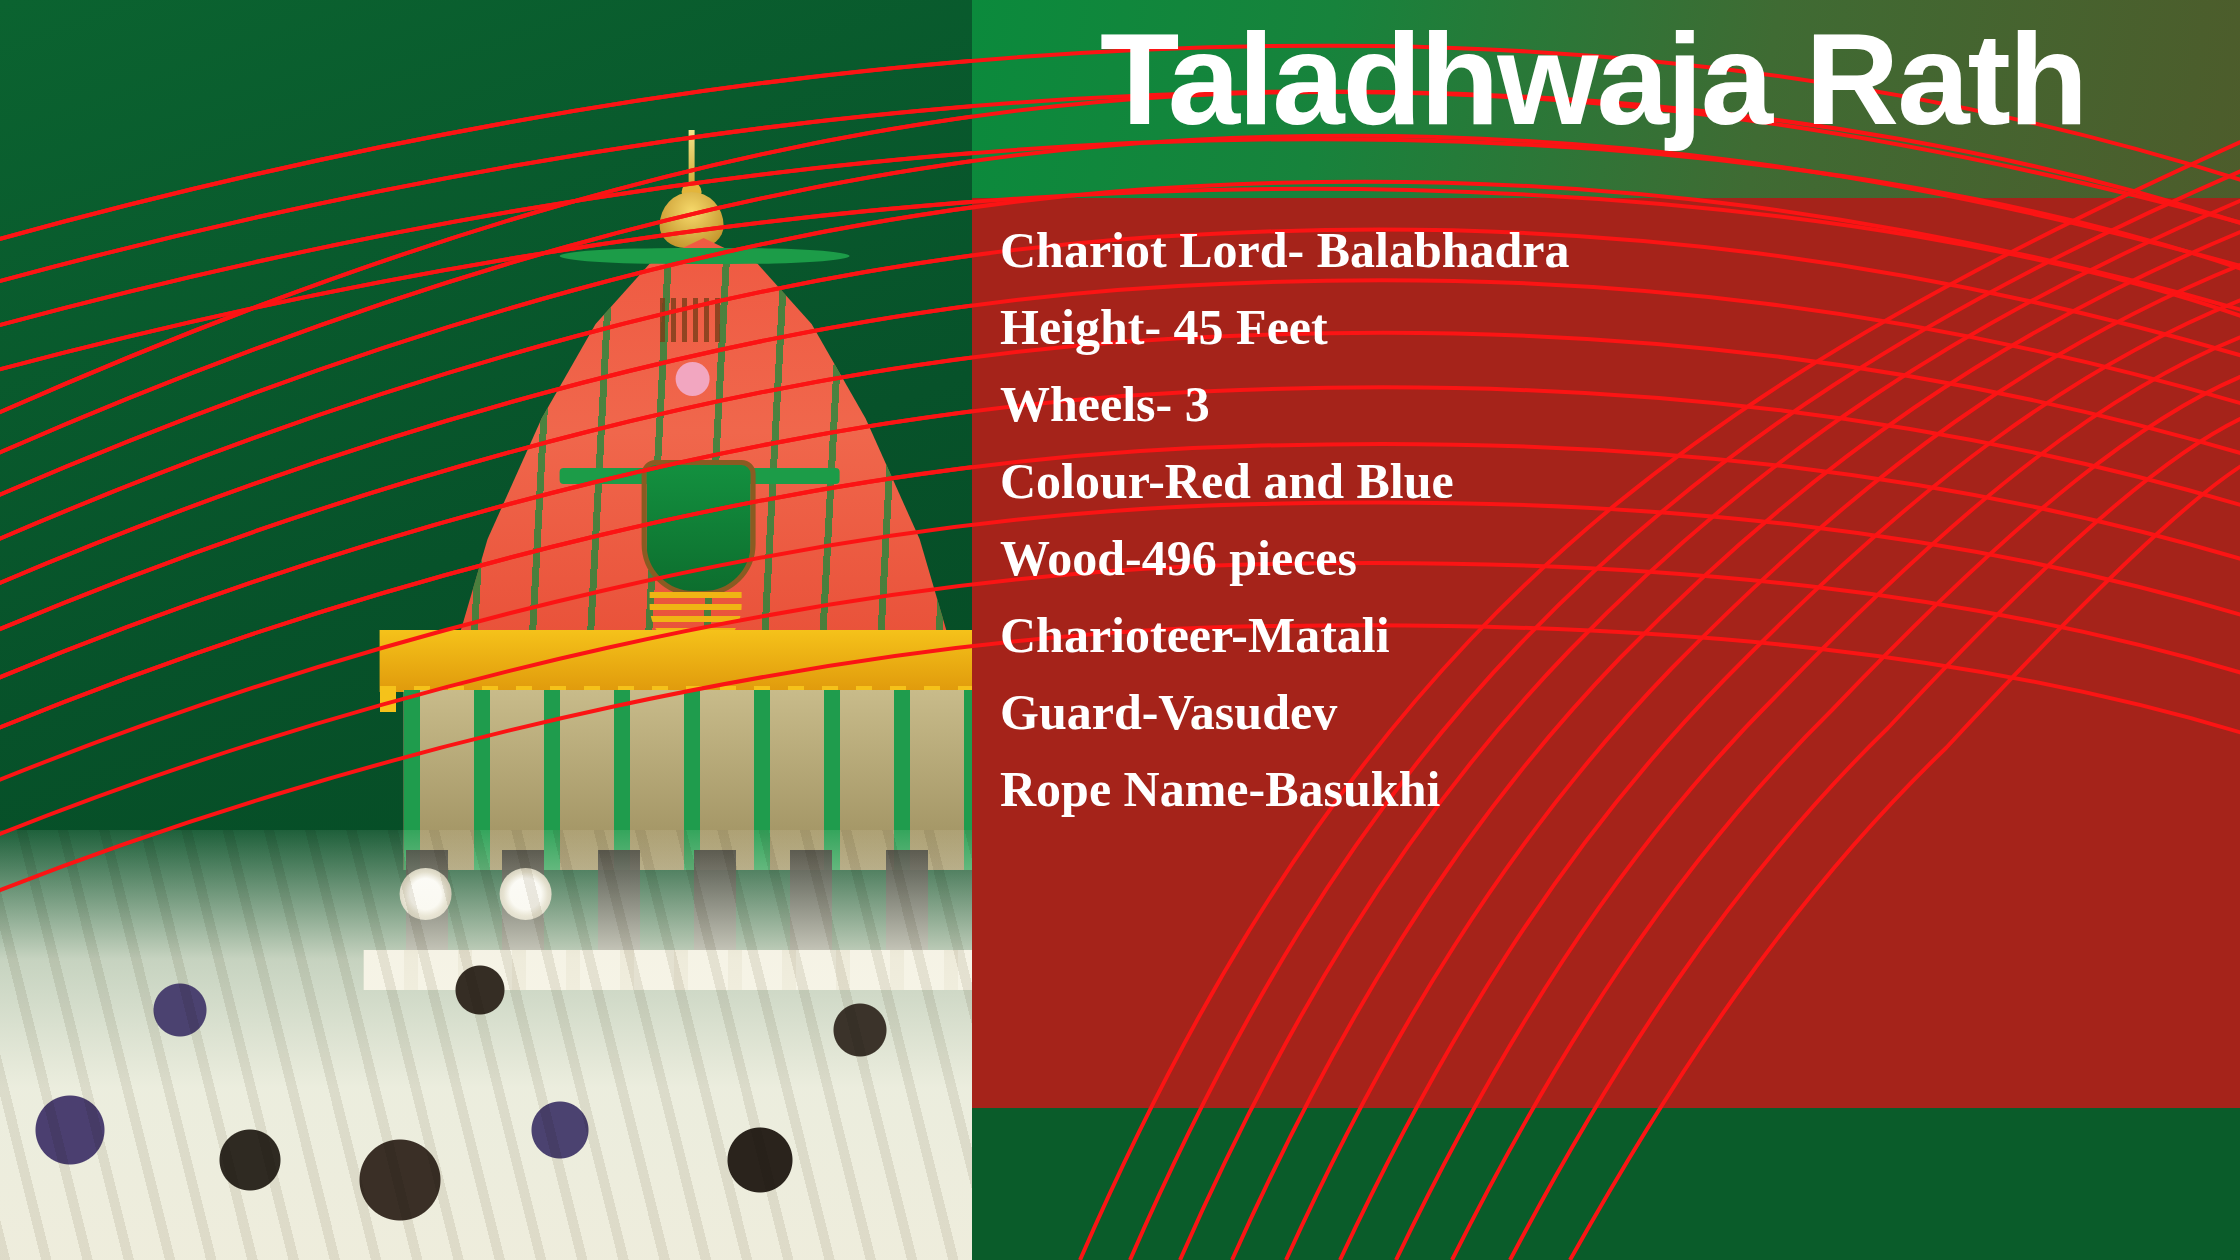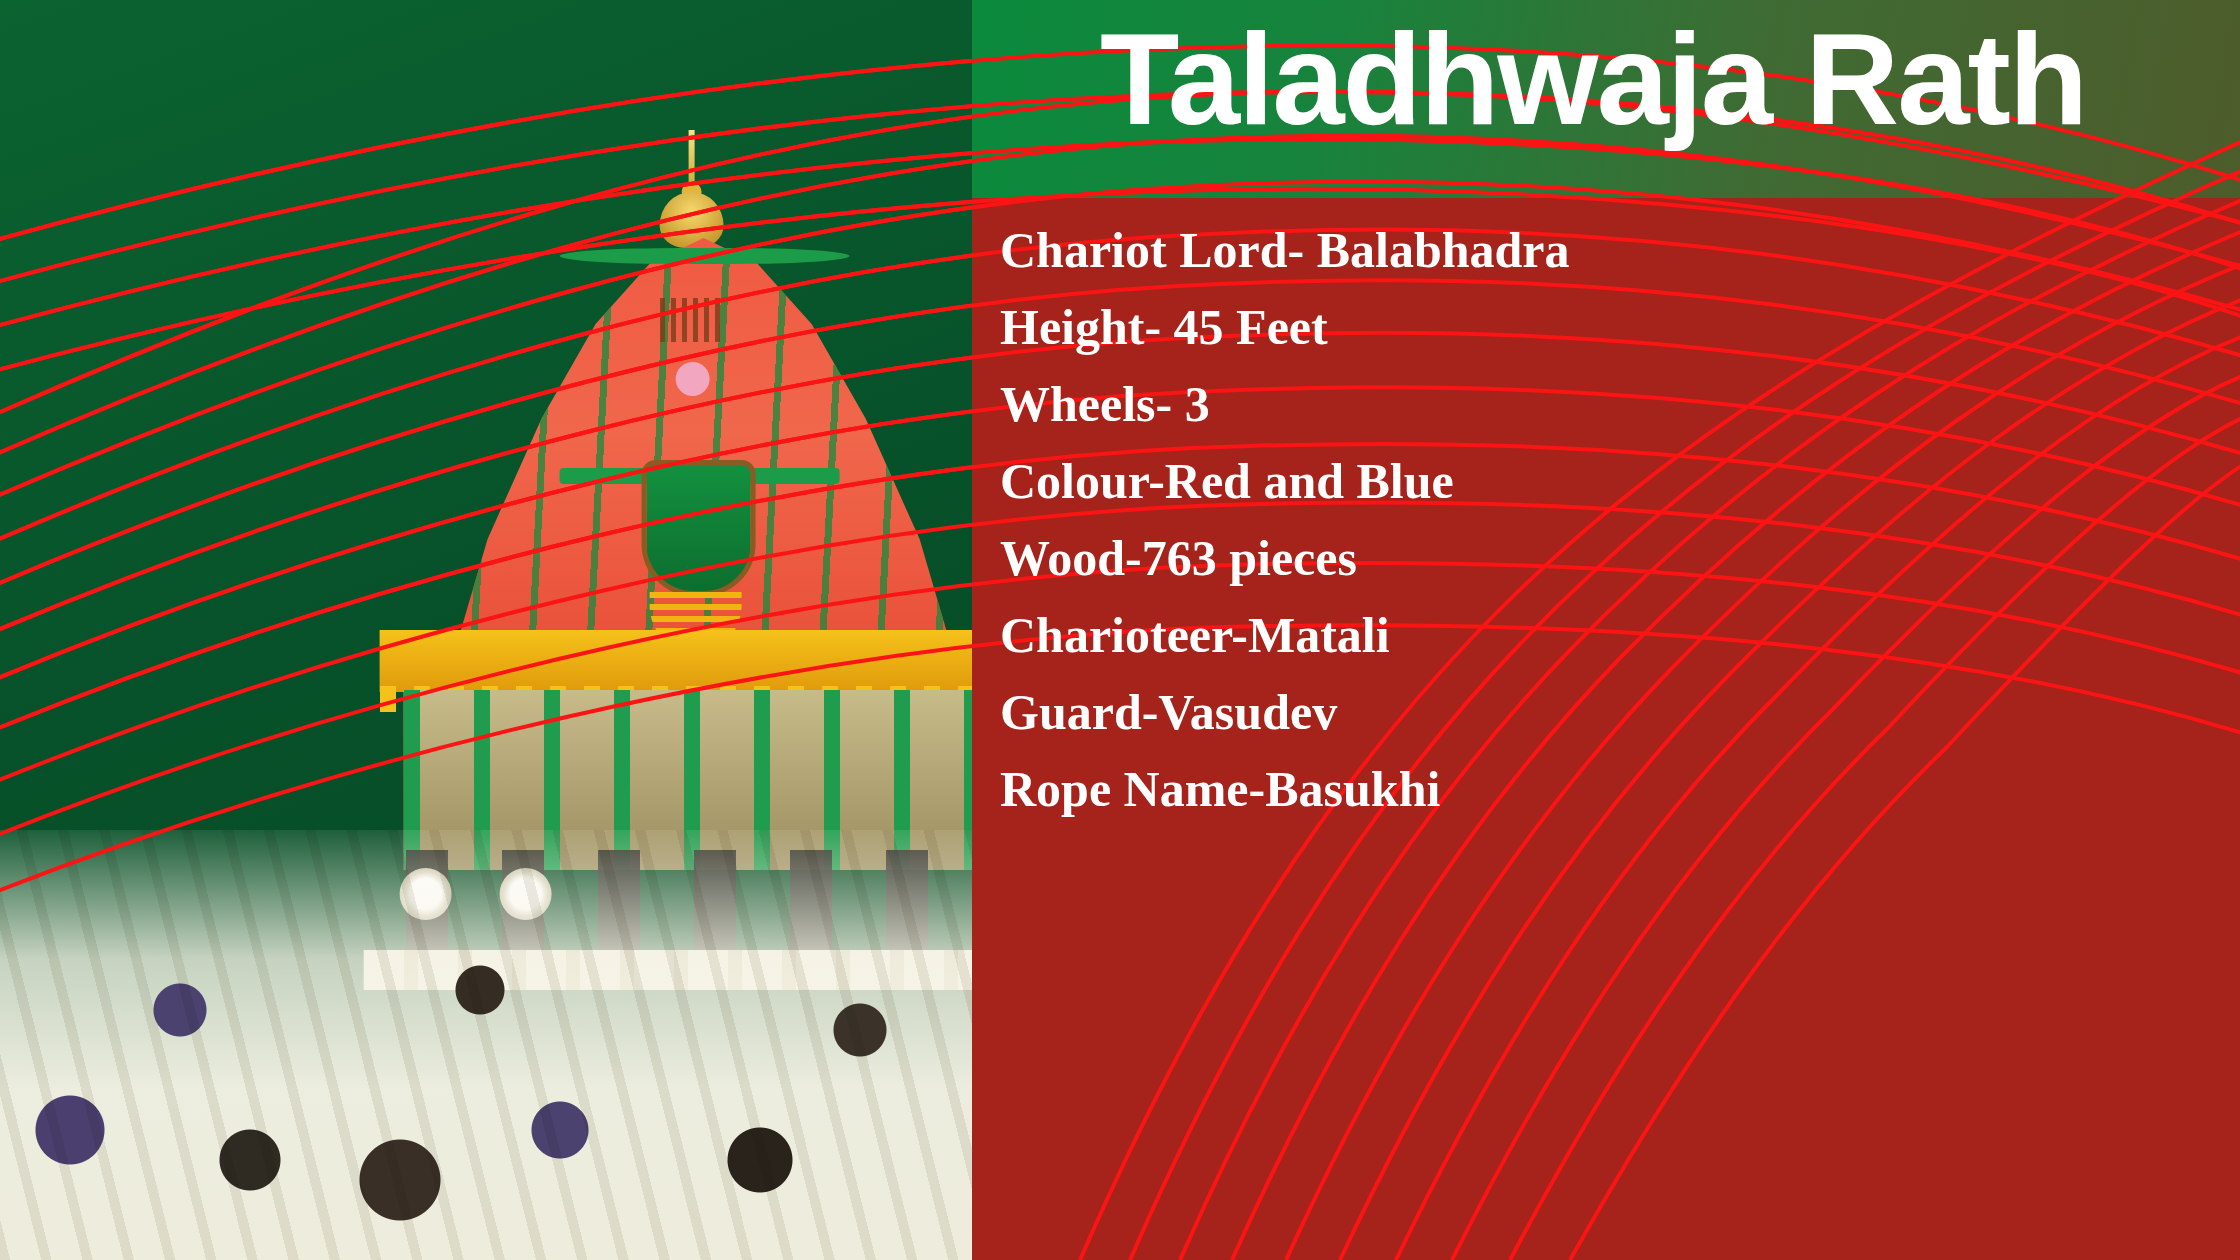--- a/index.html
+++ b/index.html
@@ -78,21 +78,21 @@
       radial-gradient(circle 42px at 860px 200px,#3b332a 0 26px,transparent 27px),
       linear-gradient(180deg,rgba(245,243,228,.10) 0%,rgba(246,244,230,.80) 30%,rgba(248,246,232,.95) 60%,rgba(243,240,224,.98) 100%);
   }
   .crowd-tex{
     position:absolute;left:0;bottom:0;width:972px;height:430px;
     background:repeating-linear-gradient(76deg,rgba(120,106,72,.18) 0 10px,rgba(255,255,255,0) 10px 40px);
     mix-blend-mode:multiply;opacity:.7;
   }
 
   
-  .right-panel{position:absolute;left:972px;top:0;width:1268px;height:1260px;background:#a5231a;}
+  .right-panel{position:absolute;left:972px;top:0;width:1268px;height:1108px;background:#a5231a;}
   .title-band{position:absolute;left:0;top:0;width:1268px;height:198px;
      background:linear-gradient(100deg,#0b8a3c 0%,#17833c 28%,#3f6b33 62%,#4d5c2b 100%);}
   .title{
     position:absolute;left:128px;top:14px;
     font-family:"Liberation Sans",sans-serif;
     font-weight:700;font-size:130px;line-height:1;letter-spacing:-2px;
     color:#ffffff;white-space:nowrap;z-index:6;
   }
   .body-text{
     position:absolute;left:28px;top:212px;width:1200px;
@@ -175,21 +175,21 @@
     </svg>
   </div>
 
   <div class="right-panel" style="background:transparent;z-index:6;">
     <div class="title">Taladhwaja Rath</div>
     <div class="body-text">
       <span class="line">Chariot Lord- Balabhadra</span>
       <span class="line">Height- 45 Feet</span>
       <span class="line">Wheels- 3</span>
       <span class="line">Colour-Red and Blue</span>
-      <span class="line">Wood-763 pieces</span>
+      <span class="line">Wood-496 pieces</span>
       <span class="line">Charioteer-Matali</span>
       <span class="line">Guard-Vasudev</span>
       <span class="line">Rope Name-Basukhi</span>
     </div>
   </div>
 
   <div class="waves waves-front" style="clip-path:inset(0 1268px 0 0);">
     <svg viewBox="0 0 2240 1260" preserveAspectRatio="none" aria-hidden="true">
       <g fill="none" stroke="#fb1414" stroke-width="4">
         <path d="M-40,430 C 360,250 760,120 1180,96"></path>

